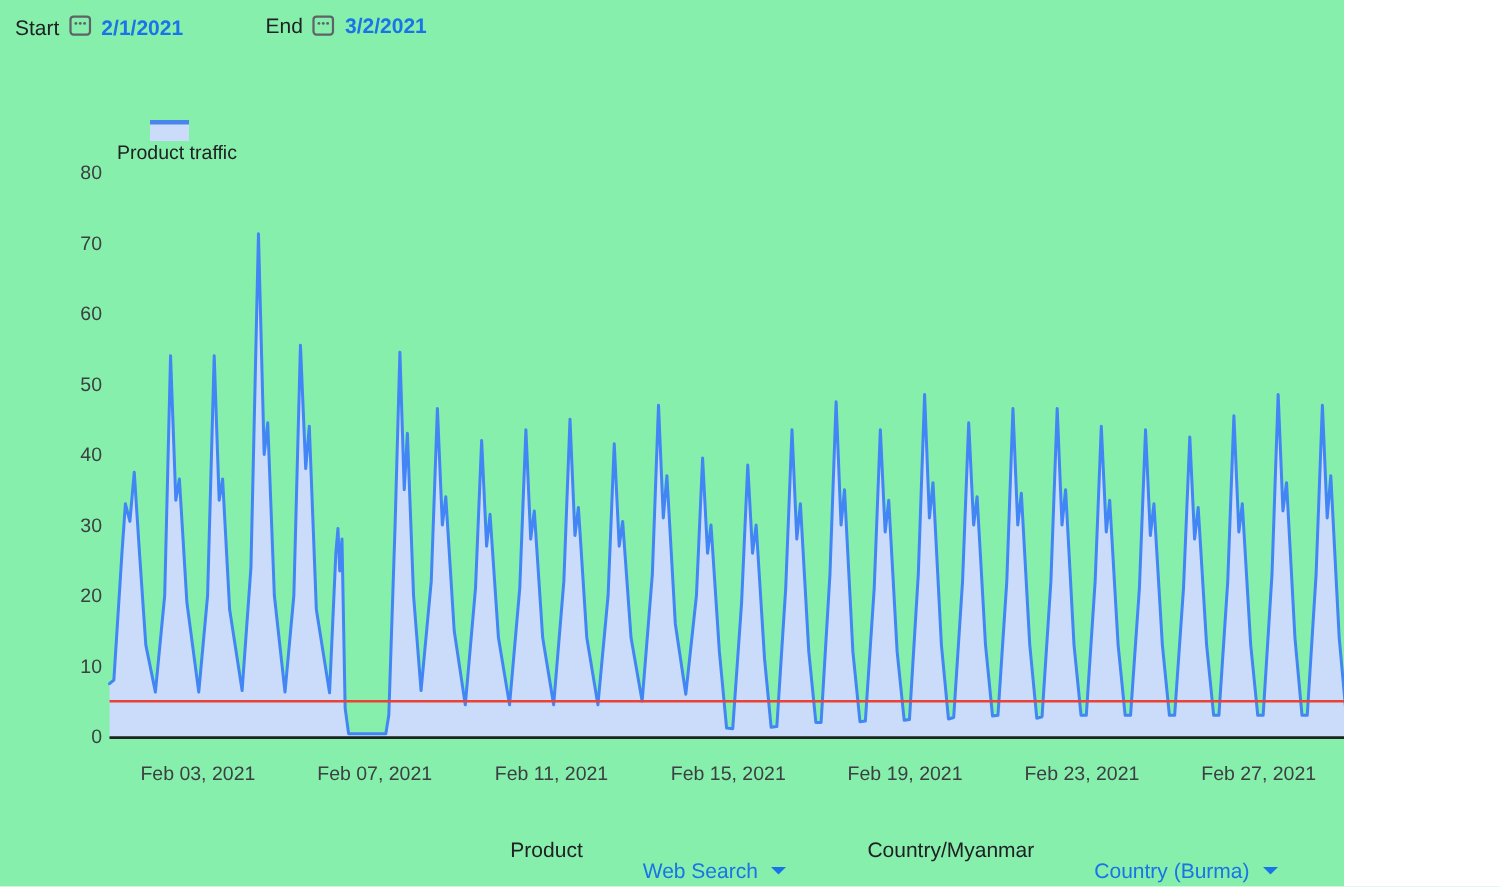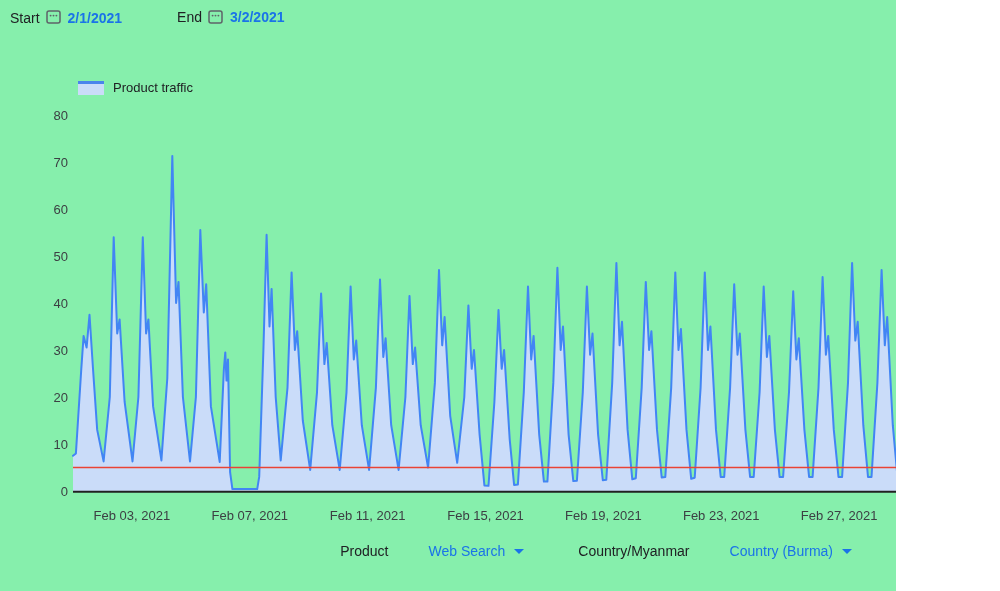--- a/index.html
+++ b/index.html
@@ -8,30 +8,30 @@
     font-family:"Liberation Sans", sans-serif;color:#202124;
   }
   
   .toolbar{position:absolute;left:10px;top:9px;display:flex;align-items:center;font-size:14px;}
   .toolbar .lbl{font-weight:500;color:#202124;}
   .cal-btn{background:none;border:none;padding:0;margin:0 7px 0 6px;cursor:pointer;display:flex;align-items:center;}
   .date-link{background:none;border:none;padding:0;font-family:"Liberation Sans",sans-serif;
     font-size:14px;font-weight:700;color:#1a73e8;cursor:pointer;}
   .end-group{margin-left:55px;display:flex;align-items:flex-start;}
   
-  .legend{position:absolute;left:78px;top:80px;display:flex;align-items:center;}
+  .legend{position:absolute;left:78px;top:80px;display:flex;align-items:center;flex-direction:column;}
   .legend .swatch{width:26px;height:11px;background:#cadcf9;border-top:3px solid #4a85ec;margin-right:9px;}
   .legend .legend-text{font-size:13px;color:#202124;}
   
   .chart-wrap{position:absolute;left:0;top:0;width:1000px;height:540px;}
   
   .footer{position:absolute;top:543px;right:44px;display:flex;align-items:center;font-size:14px;gap:14px;}
   .footer .flabel{font-weight:500;color:#202124;}
   .select-btn{background:none;border:none;padding:0;display:flex;align-items:center;cursor:pointer;
-    font-family:"Liberation Sans",sans-serif;font-size:14px;font-weight:500;color:#1a73e8;}
+    font-family:"Liberation Sans",sans-serif;font-size:14px;font-weight:500;color:#1a73e8;margin-top:29px;}
   .select-btn .caret{margin-left:9px;display:inline-flex;}
   .sp12{width:12px;} .sp26{width:26px;}
 </style>
 </head>
 <body>
 
 <div class="app">
 
   <div class="toolbar">
     <span class="lbl">Start</span>

